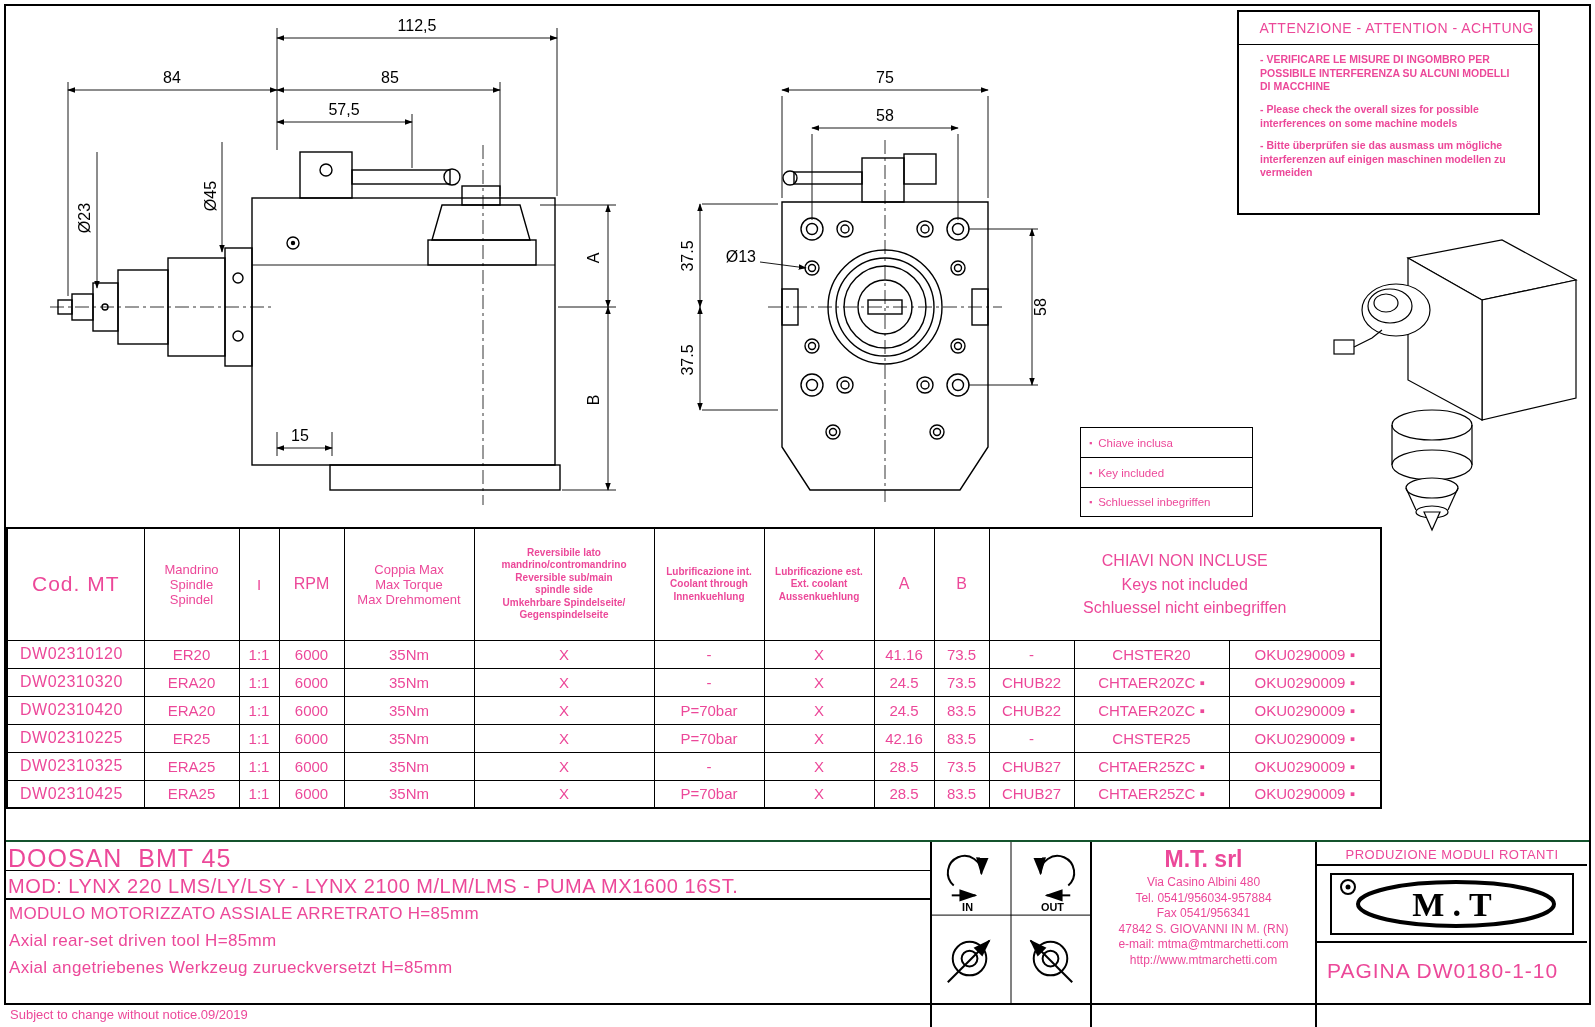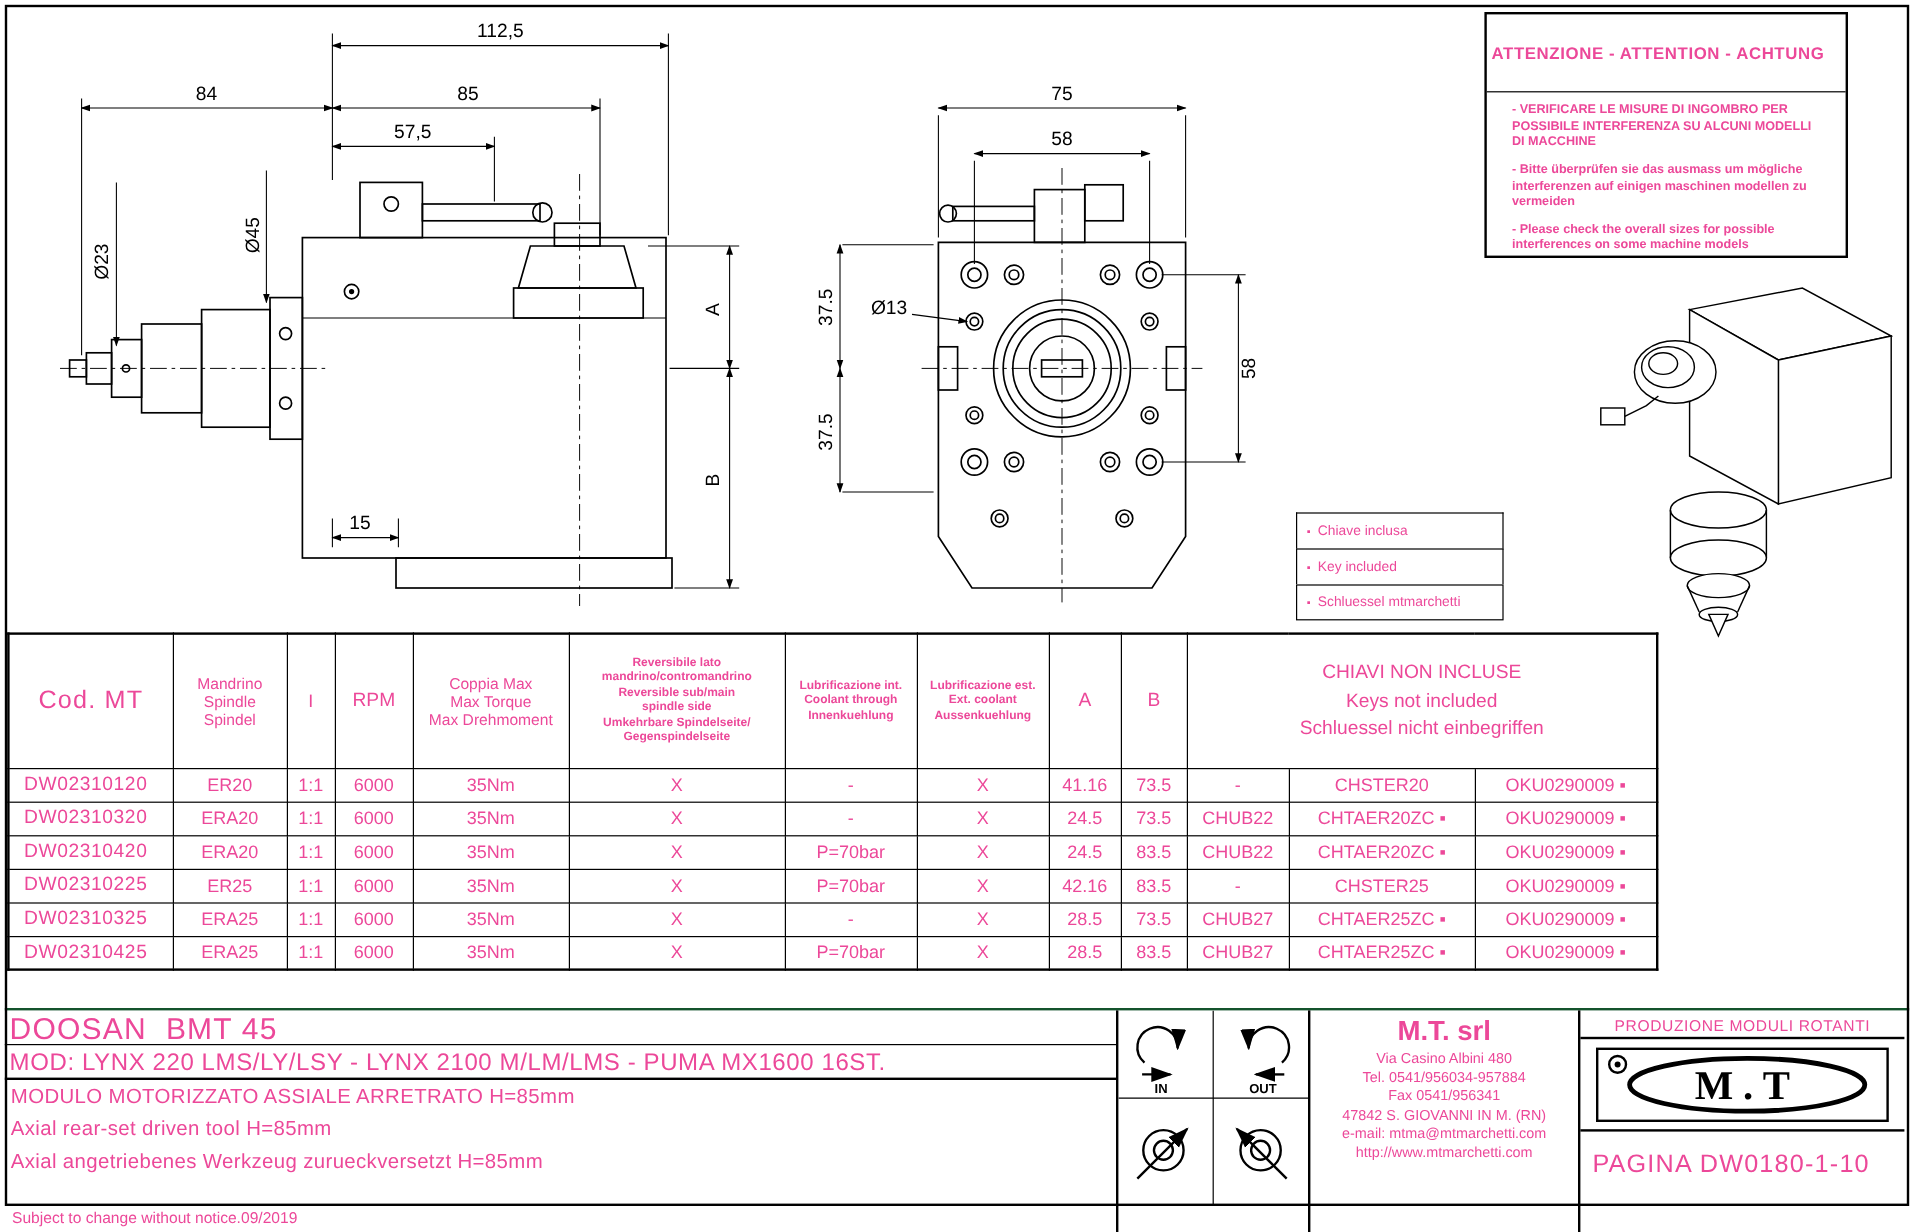--- a/index.html
+++ b/index.html
@@ -10,22 +10,22 @@
          border:2px solid #000;pointer-events:none}
 
   
   .drawings{position:absolute;left:0;top:0;width:1595px;height:570px}
   .drawings .cl{stroke:#000;stroke-width:.8;stroke-dasharray:14 4 3 4}
   .drawings text{font-family:"Liberation Sans",sans-serif;font-size:16px}
 
   
   .warning{position:absolute;left:1237px;top:10px;width:303px;height:205px;
            border:2px solid #000;background:#fff}
-  .warning-title{font-size:14px;font-weight:bold;text-align:left;
-                 padding:24px 4px;border-bottom:1px solid #000;letter-spacing:.5px}
+  .warning-title{font-size:14px;font-weight:normal;text-align:right;
+                 padding:8px 4px;border-bottom:1px solid #000;letter-spacing:.5px}
   .warning-body{padding:8px 21px}
   .warning-body p{font-size:10.5px;font-weight:bold;line-height:1.3;margin-bottom:9px}
 
   
   .keybox{position:absolute;left:1080px;top:427px;width:173px;background:#fff}
   .keybox-cell{border:1.5px solid #000;border-bottom:none;height:30px;display:flex;
                align-items:center;padding-left:8px;font-size:11.5px;background:#fff}
   .keybox-cell:last-child{border-bottom:1.5px solid #000}
   .keybox-cell .bullet{font-size:9px;margin-right:6px}
 
@@ -230,37 +230,37 @@
       <line x1="1458" y1="488" x2="1448" y2="510"></line>
       <ellipse cx="1432" cy="512" rx="16" ry="6"></ellipse>
       <polygon points="1424,512 1432,530 1440,512"></polygon>
     </g>
   </svg>
 
   <div class="warning">
     <div class="warning-title">ATTENZIONE - ATTENTION - ACHTUNG</div>
     <div class="warning-body">
       <p>- VERIFICARE LE MISURE DI INGOMBRO PER POSSIBILE INTERFERENZA SU ALCUNI MODELLI DI MACCHINE</p>
+      <p>- Please check the overall sizes for possible interferences on some machine models</p>
       <p>- Bitte überprüfen sie das ausmass um mögliche interferenzen auf einigen maschinen modellen zu vermeiden</p>
-      <p>- Please check the overall sizes for possible interferences on some machine models</p>
     </div>
   </div>
 
   <div class="keybox">
     <div class="keybox-cell">
       <span class="bullet">▪</span>
       <span>Chiave inclusa</span>
     </div>
     <div class="keybox-cell">
       <span class="bullet">▪</span>
       <span>Key included</span>
     </div>
     <div class="keybox-cell">
       <span class="bullet">▪</span>
-      <span>Schluessel mtmarchetti</span>
+      <span>Schluessel inbegriffen</span>
     </div>
   </div>
 
   <table class="spec-table">
     <colgroup>
       <col style="width:137px">
         <col style="width:95px">
         <col style="width:40px">
         <col style="width:65px">
       <col style="width:130px">

